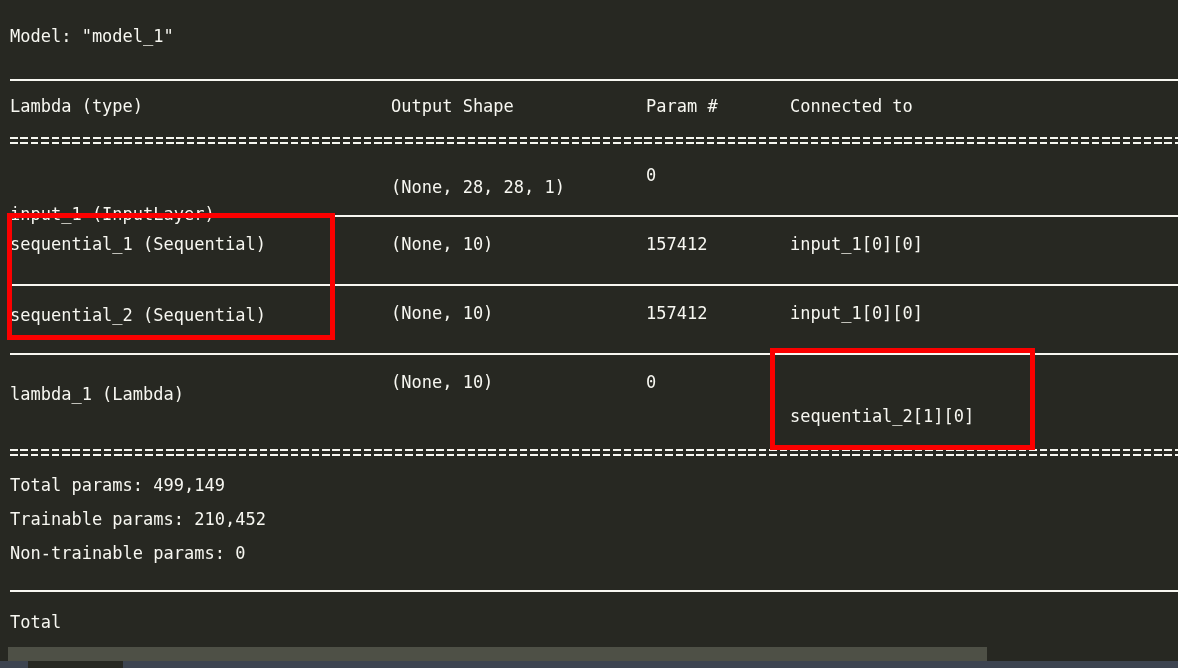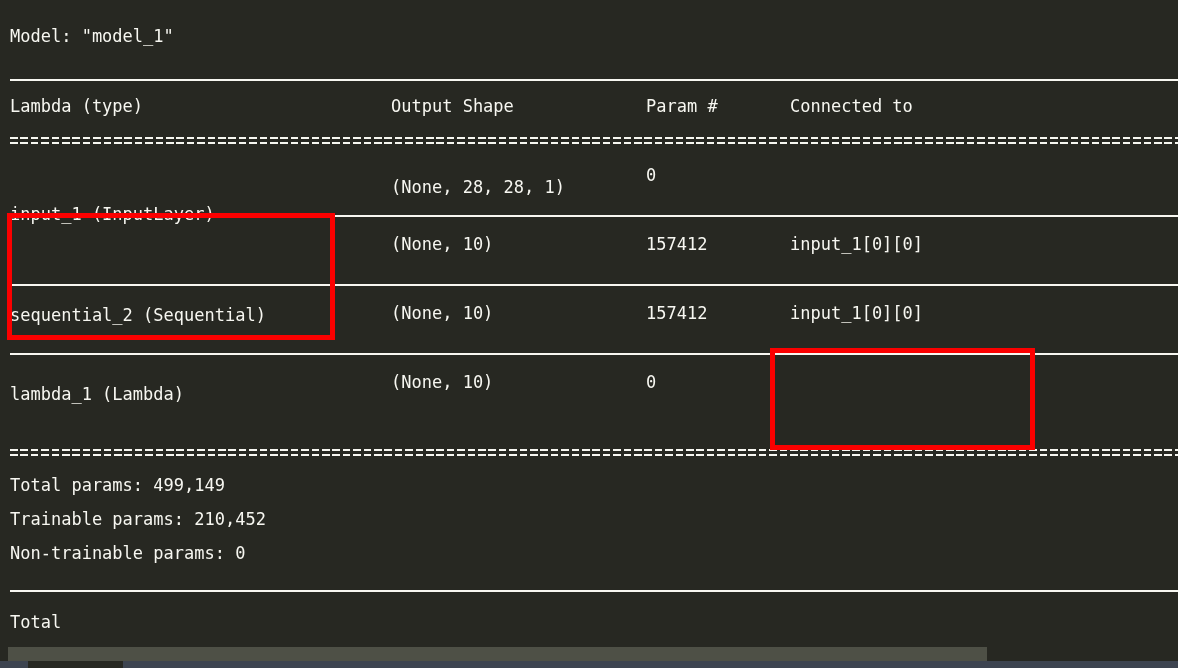--- a/index.html
+++ b/index.html
@@ -130,36 +130,38 @@
 
     <div class="eqrule" style="top:137px;"></div>
 
     <div class="line" style="left:10px; top:165px;margin-top:39px;">input_1 (InputLayer)</div>
     <div class="line" style="left:391px; top:177px;">(None, 28, 28, 1)</div>
     <div class="line" style="left:646px; top:165px;">0</div>
     <div class="line" style="left:790px; top:165px;"></div>
 
     <div class="hr" style="top:215px;"></div>
 
+    <div class="line" style="left:10px; top:234px;">sequential_1 (Sequential)</div>
     <div class="line" style="left:391px; top:234px;">(None, 10)</div>
     <div class="line" style="left:646px; top:234px;">157412</div>
     <div class="line" style="left:790px; top:234px;">input_1[0][0]</div>
 
     <div class="hr" style="top:284px;"></div>
 
     <div class="line" style="left:10px; top:305px;">sequential_2 (Sequential)</div>
     <div class="line" style="left:391px; top:303px;">(None, 10)</div>
     <div class="line" style="left:646px; top:303px;">157412</div>
     <div class="line" style="left:790px; top:303px;">input_1[0][0]</div>
 
     <div class="hr" style="top:353px;"></div>
 
     <div class="line" style="left:10px; top:372px;margin-top:12px;">lambda_1 (Lambda)</div>
     <div class="line" style="left:391px; top:372px;">(None, 10)</div>
     <div class="line" style="left:646px; top:372px;">0</div>
+    <div class="line" style="left:790px; top:406px;">sequential_2[1][0]</div>
 
     <div class="eqrule" style="top:449px;"></div>
 
     <div class="line" style="left:10px; top:475px;">Total params: 499,149</div>
     <div class="line" style="left:10px; top:509px;">Trainable params: 210,452</div>
     <div class="line" style="left:10px; top:543px;">Non-trainable params: 0</div>
 
     <div class="hr" style="top:590px;"></div>
 
     <div class="line" style="left:10px; top:612px;">Total</div>

